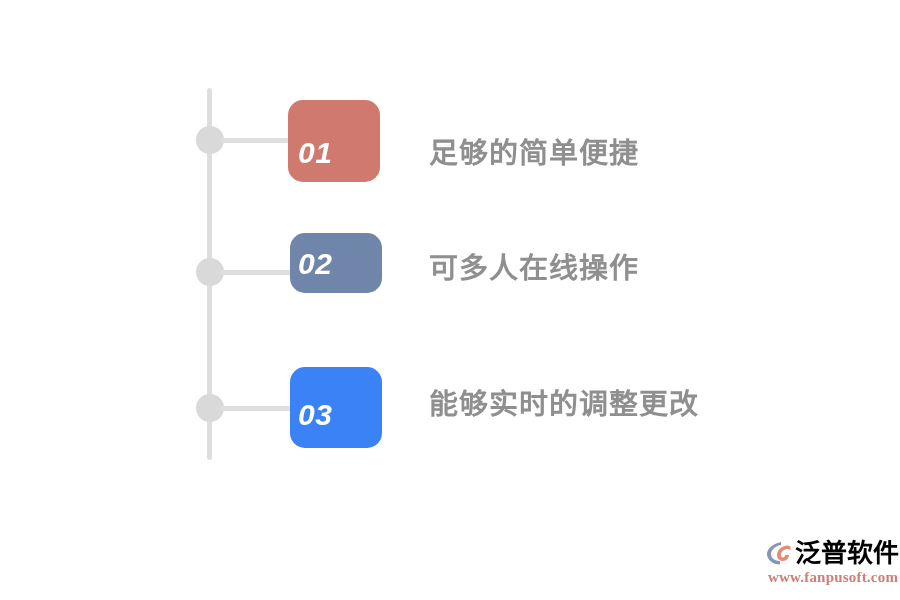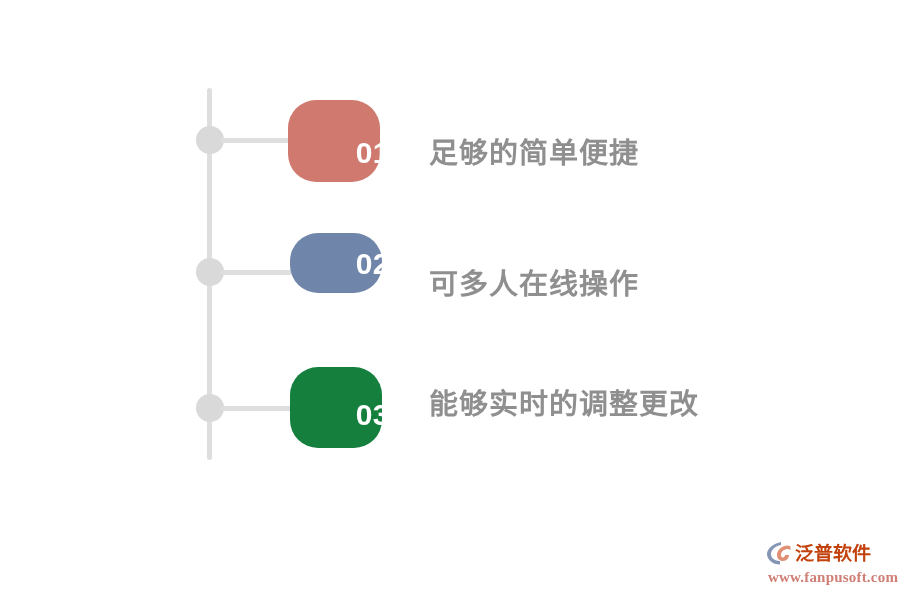--- a/index.html
+++ b/index.html
@@ -55,40 +55,41 @@
     width: 72px;
     border-radius: 3px;
   }
   .connector-1 { top: 138px; }
   .connector-2 { top: 270px; }
   .connector-3 { top: 406px; }
 
   
   .card {
     position: absolute;
-    border-radius: 28px;
+    border-radius: 15px;
     box-sizing: border-box;
     display: flex;
     align-items: center;
-    justify-content: flex-end;
+    justify-content: flex-start;
+    font-style: italic;
   }
   .card-1 {
     left: 288px;  top: 100px;
     width: 92px;  height: 82px;
     background: #d0796f;
   }
   .card-2 {
     left: 290px;  top: 233px;
     width: 92px;  height: 60px;
     background: #7085aa;
   }
   .card-3 {
     left: 290px;  top: 367px;
     width: 92px;  height: 81px;
-    background: #15803d;
+    background: #3b82f6;
   }
   .card-number {
     color: #ffffff;
     font-size: 30px;
     font-weight: bold;
     letter-spacing: 0.5px;
     line-height: 1;
     user-select: none;
   }
   
@@ -101,21 +102,21 @@
     position: absolute;
     color: #8f8f8f;
     font-size: 29px;
     font-weight: bold;
     letter-spacing: 1px;
     white-space: nowrap;
     line-height: 1;
     user-select: none;
   }
   .caption-1 { left: 429px; top: 121px; margin-top: 18px; }
-  .caption-2 { left: 429px; top: 270px; }
+  .caption-2 { left: 429px; top: 254px; }
   .caption-3 { left: 429px; top: 390px; font-family: Liberation Serif, serif; }
 
   
   .watermark {
     position: absolute;
     left: 766px;
     top: 538px;
     width: 128px;
     height: 50px;
     display: block;
@@ -125,22 +126,22 @@
     align-items: center;
     height: 30px;
   }
   .wm-mark {
     width: 26px;
     height: 26px;
     flex: 0 0 26px;
     margin-right: 3px;
   }
   .wm-cn {
-    color: #c2410c;
-    font-size: 19px;
+    color: #000000;
+    font-size: 26px;
     font-weight: bold;
     line-height: 26px;
     letter-spacing: 0px;
     white-space: nowrap;
     font-family: "DejaVu Sans", "Liberation Sans", sans-serif;
   }
   .wm-url {
     color: #d07f76;
     font-size: 15px;
     font-weight: bold;

